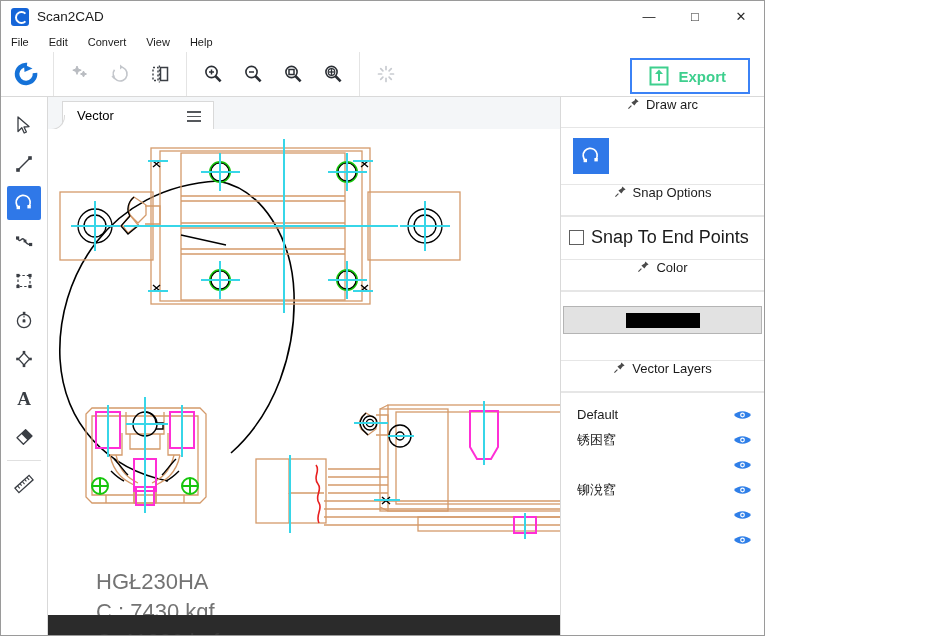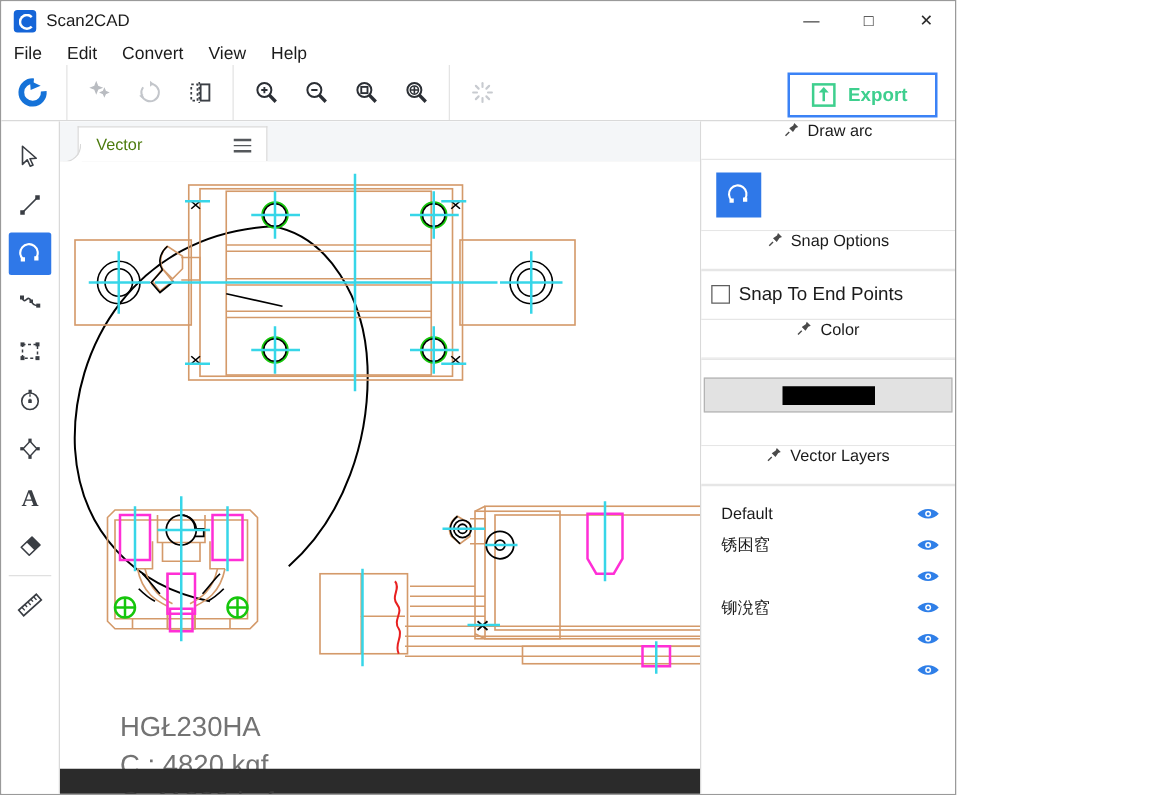--- a/index.html
+++ b/index.html
@@ -14,21 +14,21 @@
   
   .titlebar{height:31px;display:flex;align-items:center;background:#fff;position:relative;}
   .app-icon{width:18px;height:18px;margin-left:10px;margin-right:8px;position:relative;flex:none;}
   .app-icon .sq{position:absolute;inset:0;background:#1565d8;border-radius:3px;}
   .app-icon .sq:after{content:"";position:absolute;left:4px;top:3px;width:9px;height:9px;border:2px solid #fff;border-radius:50%;border-right-color:transparent;}
   .app-title{font-size:13.5px;color:#1b1b1b;}
   .winbtns{position:absolute;right:0;top:0;height:31px;display:flex;}
   .winbtn{width:46px;height:31px;display:flex;align-items:center;justify-content:center;font-size:13px;color:#2b2b2b;cursor:default;}
 
   
-  .menubar{height:20px;display:flex;align-items:center;padding-left:10px;background:#fff;font-size:14px;}
+  .menubar{height:20px;display:flex;align-items:center;padding-left:10px;background:#fff;font-size:11px;}
   .menuitem{margin-right:20px;cursor:default;}
 
   
   .toolbar{height:44px;display:flex;align-items:center;background:#fff;border-bottom:1px solid #d9d9d9;position:relative;}
   .tb-group{display:flex;align-items:center;height:44px;padding:0 6px;}
   .tb-sep{width:1px;height:44px;background:#e4e4e4;}
   .tbtn{width:40px;height:40px;display:flex;align-items:center;justify-content:center;cursor:default;}
   .tbtn svg{display:block;}
 
   .export-wrap{position:absolute;right:14px;top:6px;}
@@ -45,42 +45,42 @@
   .rail-sep{height:1px;background:#e0e0e0;margin:6px 6px;}
 
   
   .center{flex:1;position:relative;background:#fff;overflow:hidden;}
   .tabstrip{height:32px;background:#f4f6f8;border-bottom:1px solid #d9d9d9;position:relative;}
   .tab{position:absolute;left:14px;top:4px;height:28px;width:152px;background:#fff;
        border:1px solid #d9d9d9;border-bottom:none;display:flex;align-items:center;
        box-sizing:border-box;}
   .tab:before{content:"";position:absolute;left:-13px;bottom:-1px;width:14px;height:14px;
        border-bottom-right-radius:14px;box-shadow:4px 4px 0 0 #fff;border-right:1px solid #d9d9d9;border-bottom:1px solid #d9d9d9;}
-  .tab-label{font-size:13px;margin-left:14px;color:#4d7c0f;}
+  .tab-label{font-size:13px;margin-left:14px;color:#000000;}
   .tab-menu{position:absolute;right:12px;top:9px;width:14px;cursor:default;}
   .tab-menu i{display:block;height:1.5px;background:#55585c;margin-bottom:3px;}
   .tabfill{position:absolute;left:166px;right:0;top:4px;height:28px;
        background:#f4f6f8;border-bottom:1px solid #d9d9d9;}
   .canvas{position:absolute;left:0;right:0;top:32px;bottom:0;background:#fff;overflow:hidden;}
   .canvas svg{position:absolute;left:0;top:0;}
 
   .hscroll{position:absolute;left:0;right:0;bottom:0;height:22px;background:#2b2b2b;}
 
   .cap{position:absolute;font-family:"Liberation Sans",sans-serif;font-size:22px;color:#737373;white-space:nowrap;}
   .cap.on-dark{color:#3a3a3a;}
 
   
   .panel{width:204px;background:#fff;border-left:1px solid #d9d9d9;box-sizing:border-box;}
   .p-header{height:30px;display:flex;align-items:flex-start;justify-content:center;gap:6px;
             font-size:13px;background:#fff;border-bottom:1px solid #e6e6e6;}
   .p-sec{border-bottom:1px solid #e6e6e6;}
   .pin{display:inline-block;width:13px;height:13px;flex:none;}
   .p-body{padding:10px 12px;}
   .arc-btn{width:36px;height:36px;background:#2f78e8;display:flex;align-items:center;justify-content:center;cursor:default;}
-  .chk-row{display:flex;align-items:center;gap:7px;padding:10px 8px 11px 8px;font-size:15px;cursor:default;}
+  .chk-row{display:flex;align-items:center;gap:7px;padding:10px 8px 11px 8px;font-size:18px;cursor:default;}
   .chk{width:13px;height:13px;border:1px solid #5e5e5e;background:#fff;flex:none;}
   .color-row{padding:14px 0 8px 0;}
   .color-box{margin:0 2px;height:26px;background:#e2e2e2;border:1px solid #b4b4b4;display:flex;align-items:center;justify-content:center;cursor:default;}
   .color-sw{width:74px;height:15px;background:#000;}
   .layer-row{display:flex;align-items:center;height:25px;padding:0 12px 0 16px;font-size:13px;cursor:default;}
   .layer-name{flex:1;white-space:nowrap;overflow:hidden;}
   .eye{width:19px;height:12px;flex:none;cursor:default;}
 </style>
 </head>
 <body>
@@ -485,21 +485,21 @@
               <line x1="576" y1="307" x2="602" y2="307"></line>
               <line x1="306" y1="294" x2="340" y2="294"></line>
               <line x1="326" y1="371" x2="352" y2="371"></line>
               <line x1="584" y1="371" x2="610" y2="371"></line>
             </g>
 
           </g>
         </svg>
 
         <div class="cap" style="left:48px;top:440px;">HGŁ230HA</div>
-        <div class="cap" style="left:48px;top:470px;">C : 4820 kgf</div>
+        <div class="cap" style="left:48px;top:470px;">C : 7430 kgf</div>
         <div class="cap on-dark" style="left:48px;top:500px;z-index:3;">C: 11230 kgf</div>
 
         <div class="hscroll"></div>
       </div>
     </div>
 
     <div class="panel">
 
       <div class="p-sec">
         <div class="p-header">

